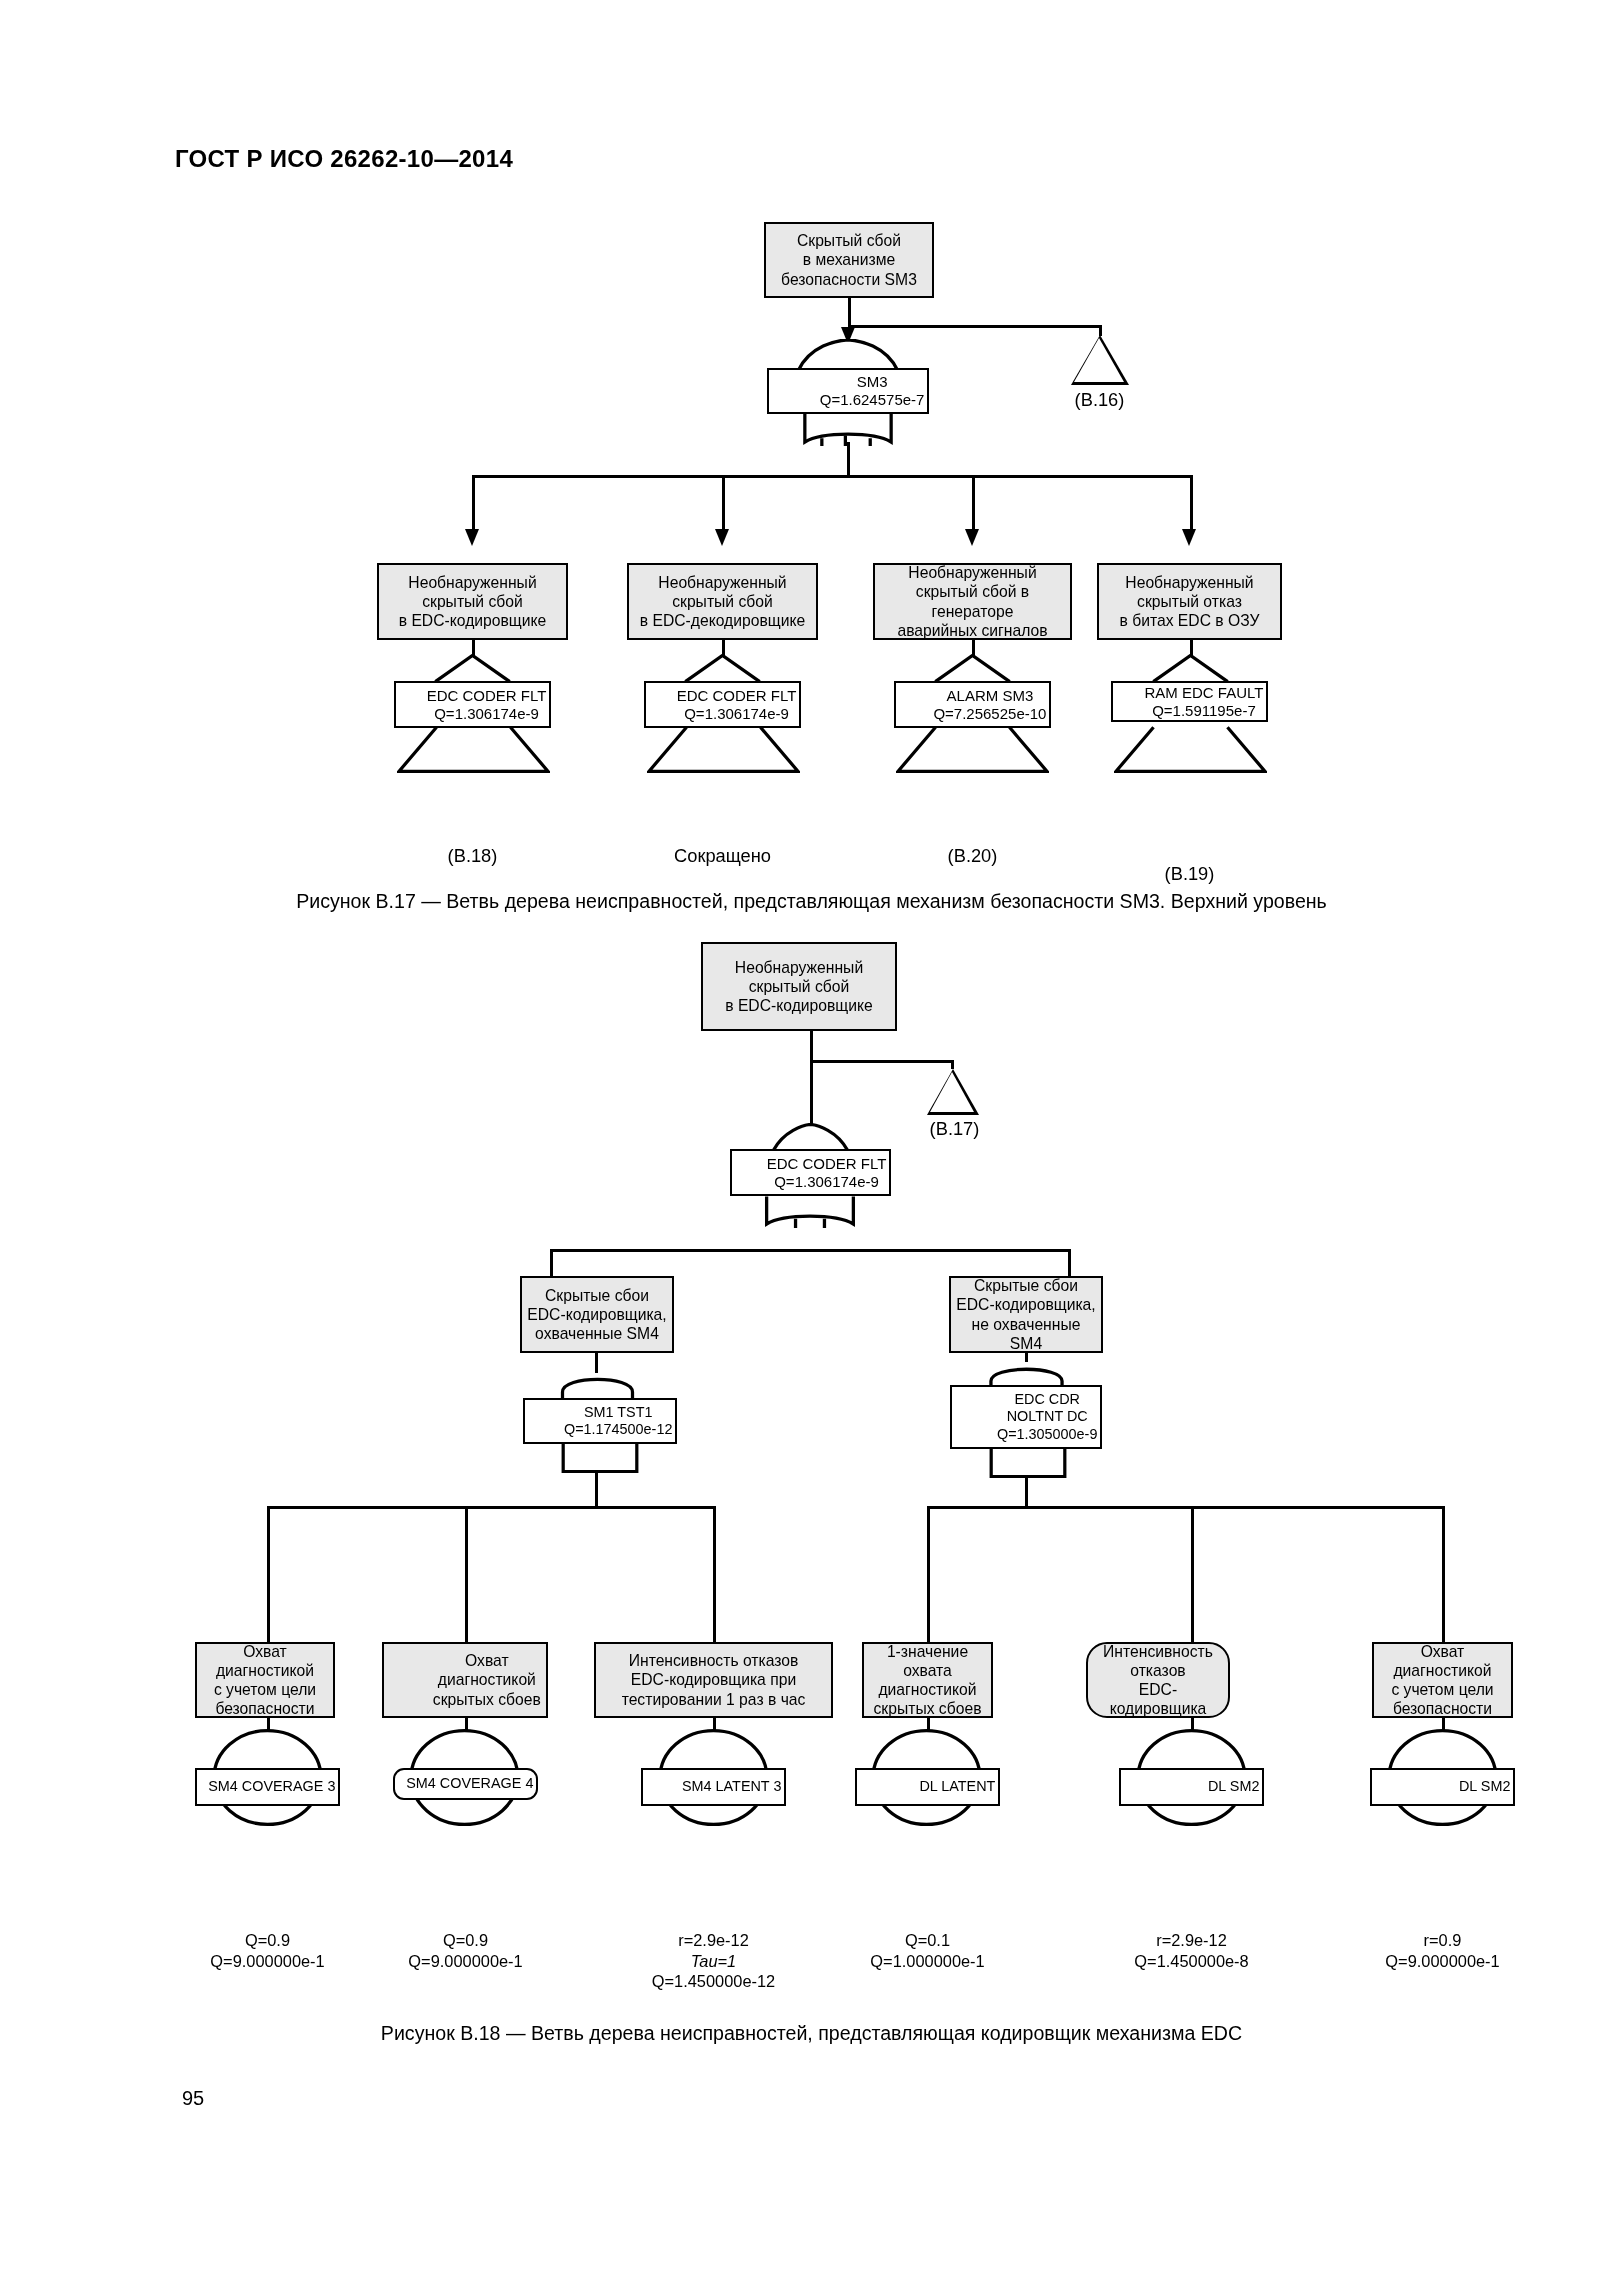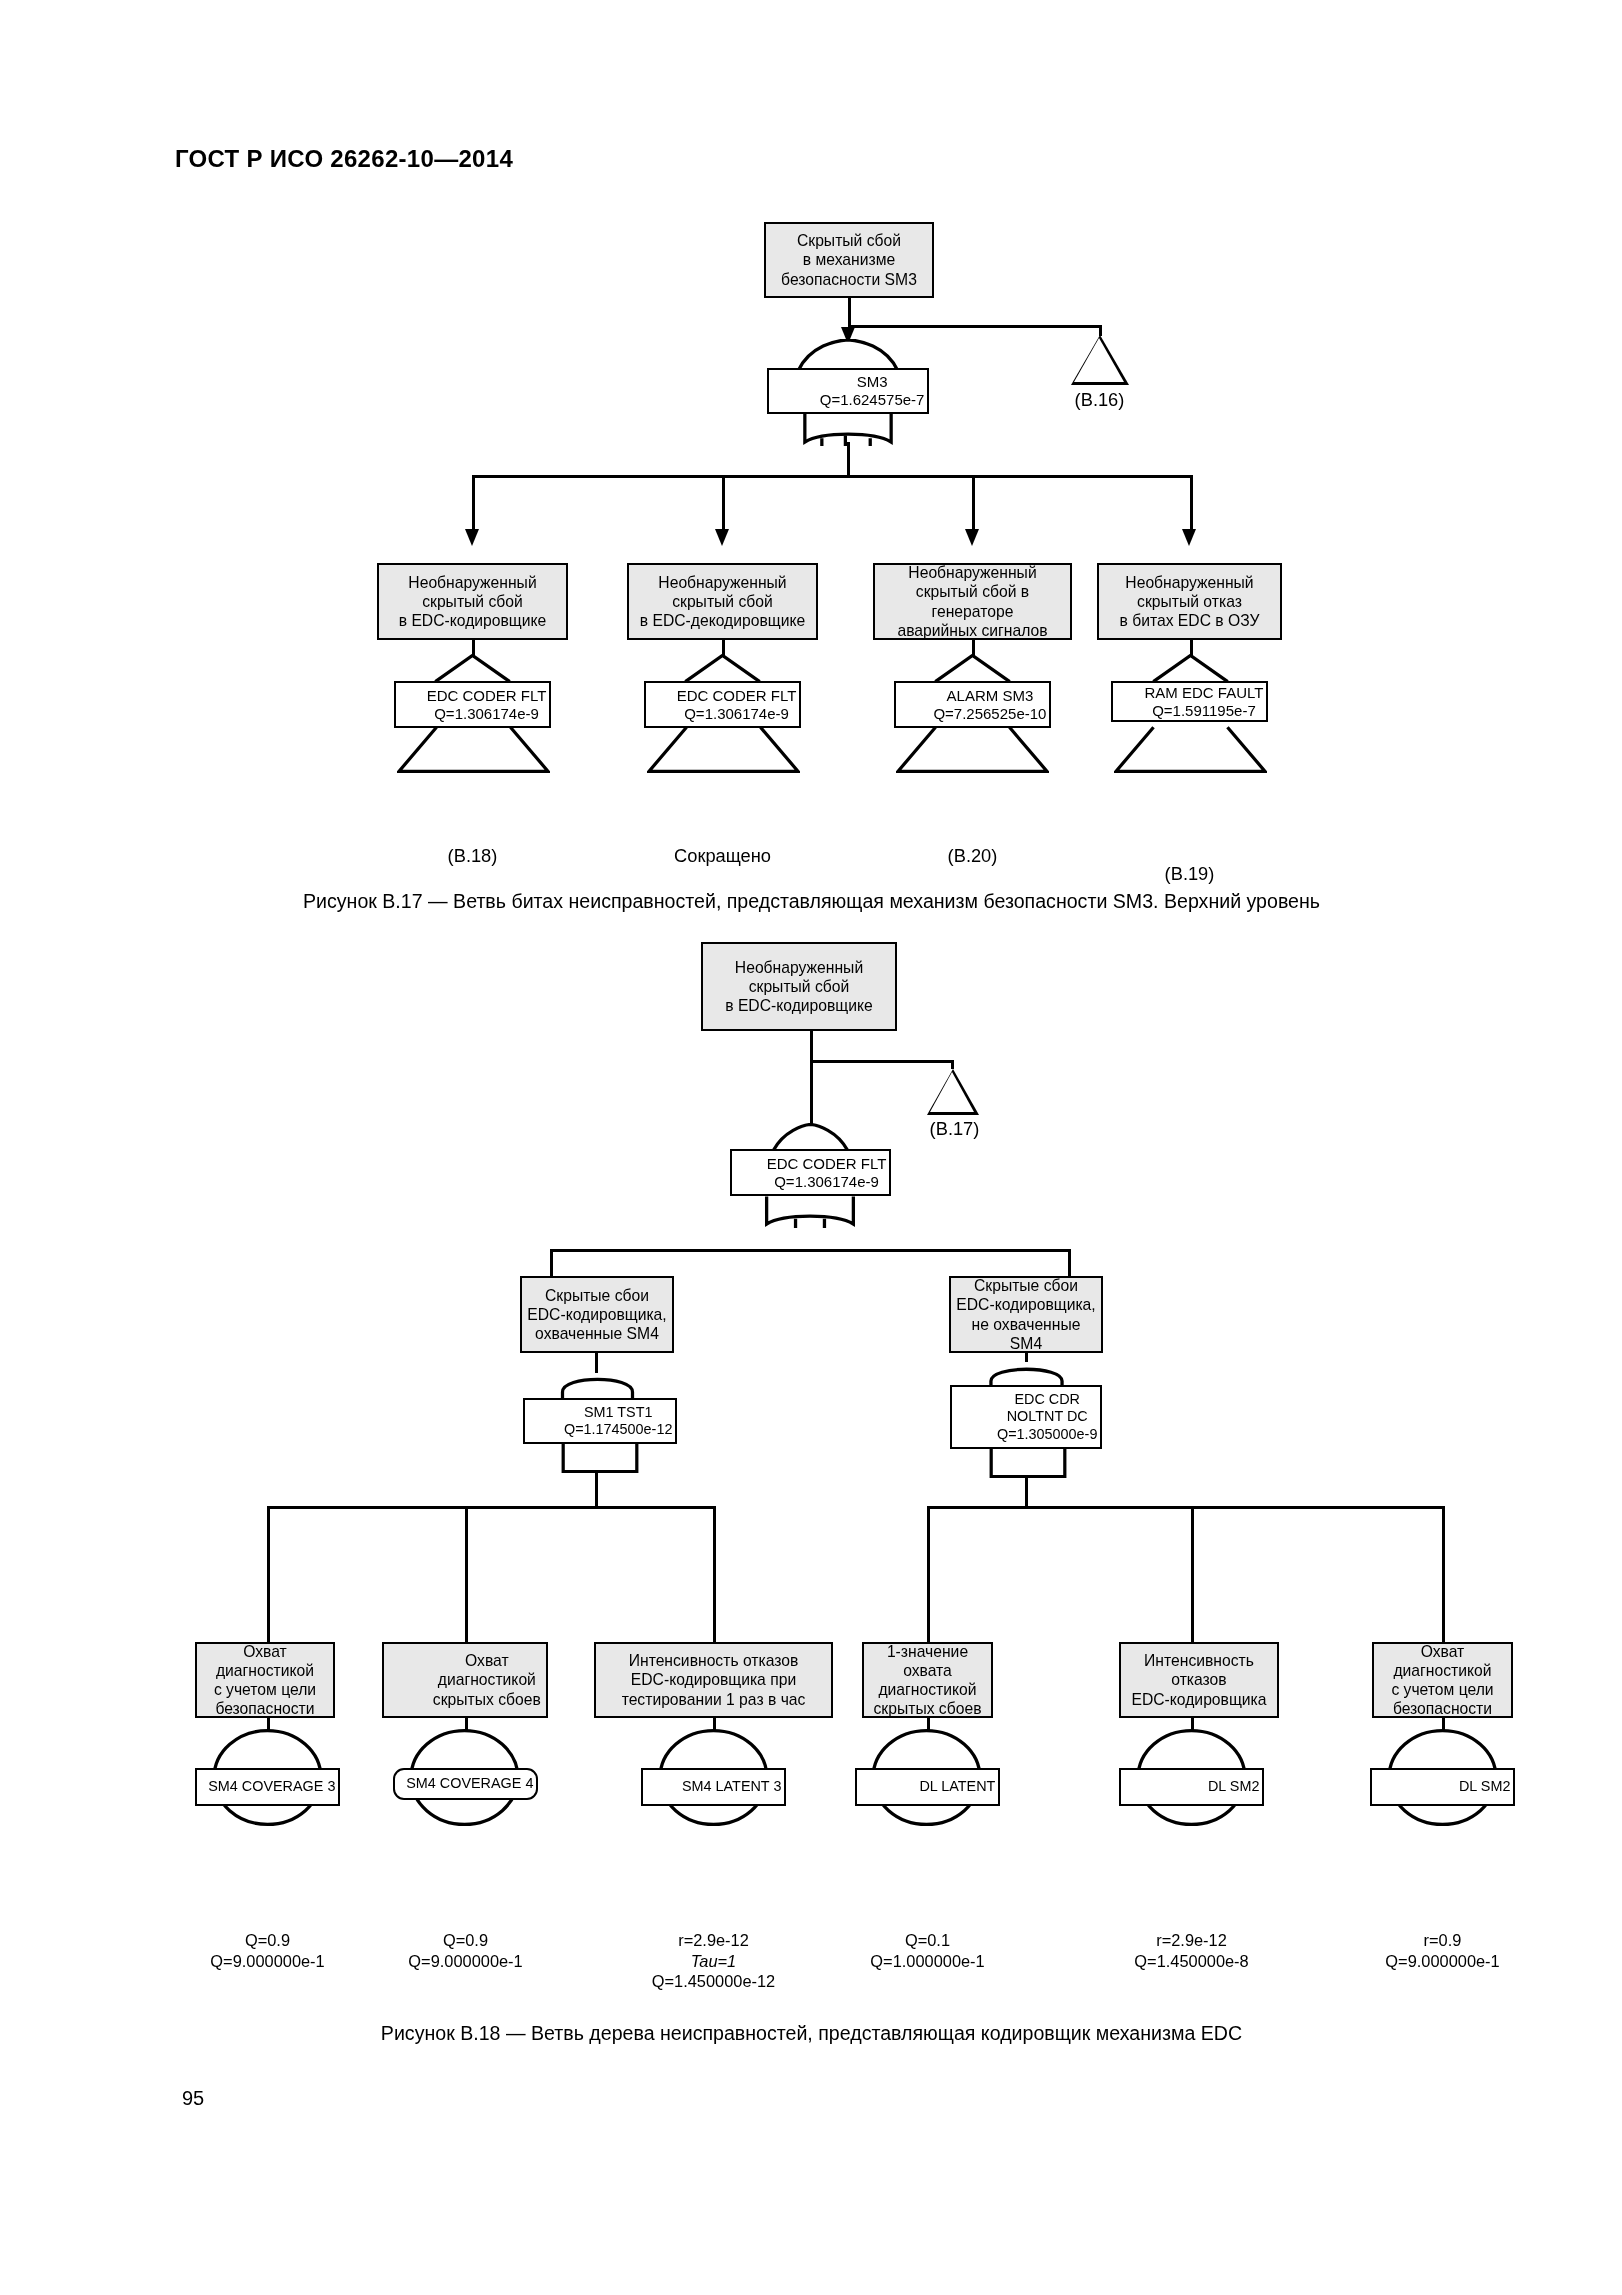--- a/index.html
+++ b/index.html
@@ -164,21 +164,21 @@
   <div class="wbox" style="left:1111px;top:681px;width:157px;height:41px;">
     <span class="nl">RAM EDC FAULT<br>Q=1.591195e-7</span>
   </div>
   <div class="gate" style="left:1114px;top:726px;">
     <svg width="153" height="48" viewBox="0 0 234 74">
       <path d="M60 2 L2 70 L232 70 L174 2" fill="#fff" stroke="#000" stroke-width="5"></path>
     </svg>
   </div>
   <div class="trilabel" style="left:1137px;top:863px;width:105px;">(В.19)</div>
 
-  <div class="caption" style="top:890px;">Рисунок В.17 — Ветвь битах неисправностей, представляющая механизм безопасности SM3. Верхний уровень</div>
+  <div class="caption" style="top:890px;">Рисунок В.17 — Ветвь дерева неисправностей, представляющая механизм безопасности SM3. Верхний уровень</div>
 </div>
 
 <div>
 
   <div class="gbox" style="left:701px;top:942px;width:196px;height:89px;">
     <span class="nl">Необнаруженный<br>скрытый сбой<br>в EDC-кодировщике</span>
   </div>
 
   <div class="vline" style="left:810px;top:1031px;height:31px;"></div>
   <div class="hline" style="left:810px;top:1060px;width:144px;"></div>
@@ -305,21 +305,21 @@
   <div class="gate" style="left:870px;top:1728px;">
     <svg width="113" height="99" viewBox="0 0 172 152">
       <ellipse cx="86" cy="76" rx="82" ry="72" fill="#fff" stroke="#000" stroke-width="5"></ellipse>
     </svg>
   </div>
   <div class="wbox small" style="left:855px;top:1768px;width:145px;height:38px;">
     <span>DL LATENT</span>
   </div>
   <div class="evlabel nl" style="left:855px;top:1930px;width:145px;">Q=0.1<br>Q=1.000000e-1</div>
 
-  <div class="gbox" style="left:1119px;top:1642px;width:160px;height:76px;">
+  <div class="gbox" style="left:1086px;top:1642px;width:144px;height:76px;border-radius:21px;">
     <span class="nl">Интенсивность<br>отказов<br>EDC-кодировщика</span>
   </div>
   <div class="vline" style="left:1191px;top:1718px;height:19.6px;"></div>
   <div class="gate" style="left:1135px;top:1728px;">
     <svg width="113" height="99" viewBox="0 0 172 152">
       <ellipse cx="86" cy="76" rx="82" ry="72" fill="#fff" stroke="#000" stroke-width="5"></ellipse>
     </svg>
   </div>
   <div class="wbox small" style="left:1119px;top:1768px;width:145px;height:38px;">
     <span>DL SM2</span>

